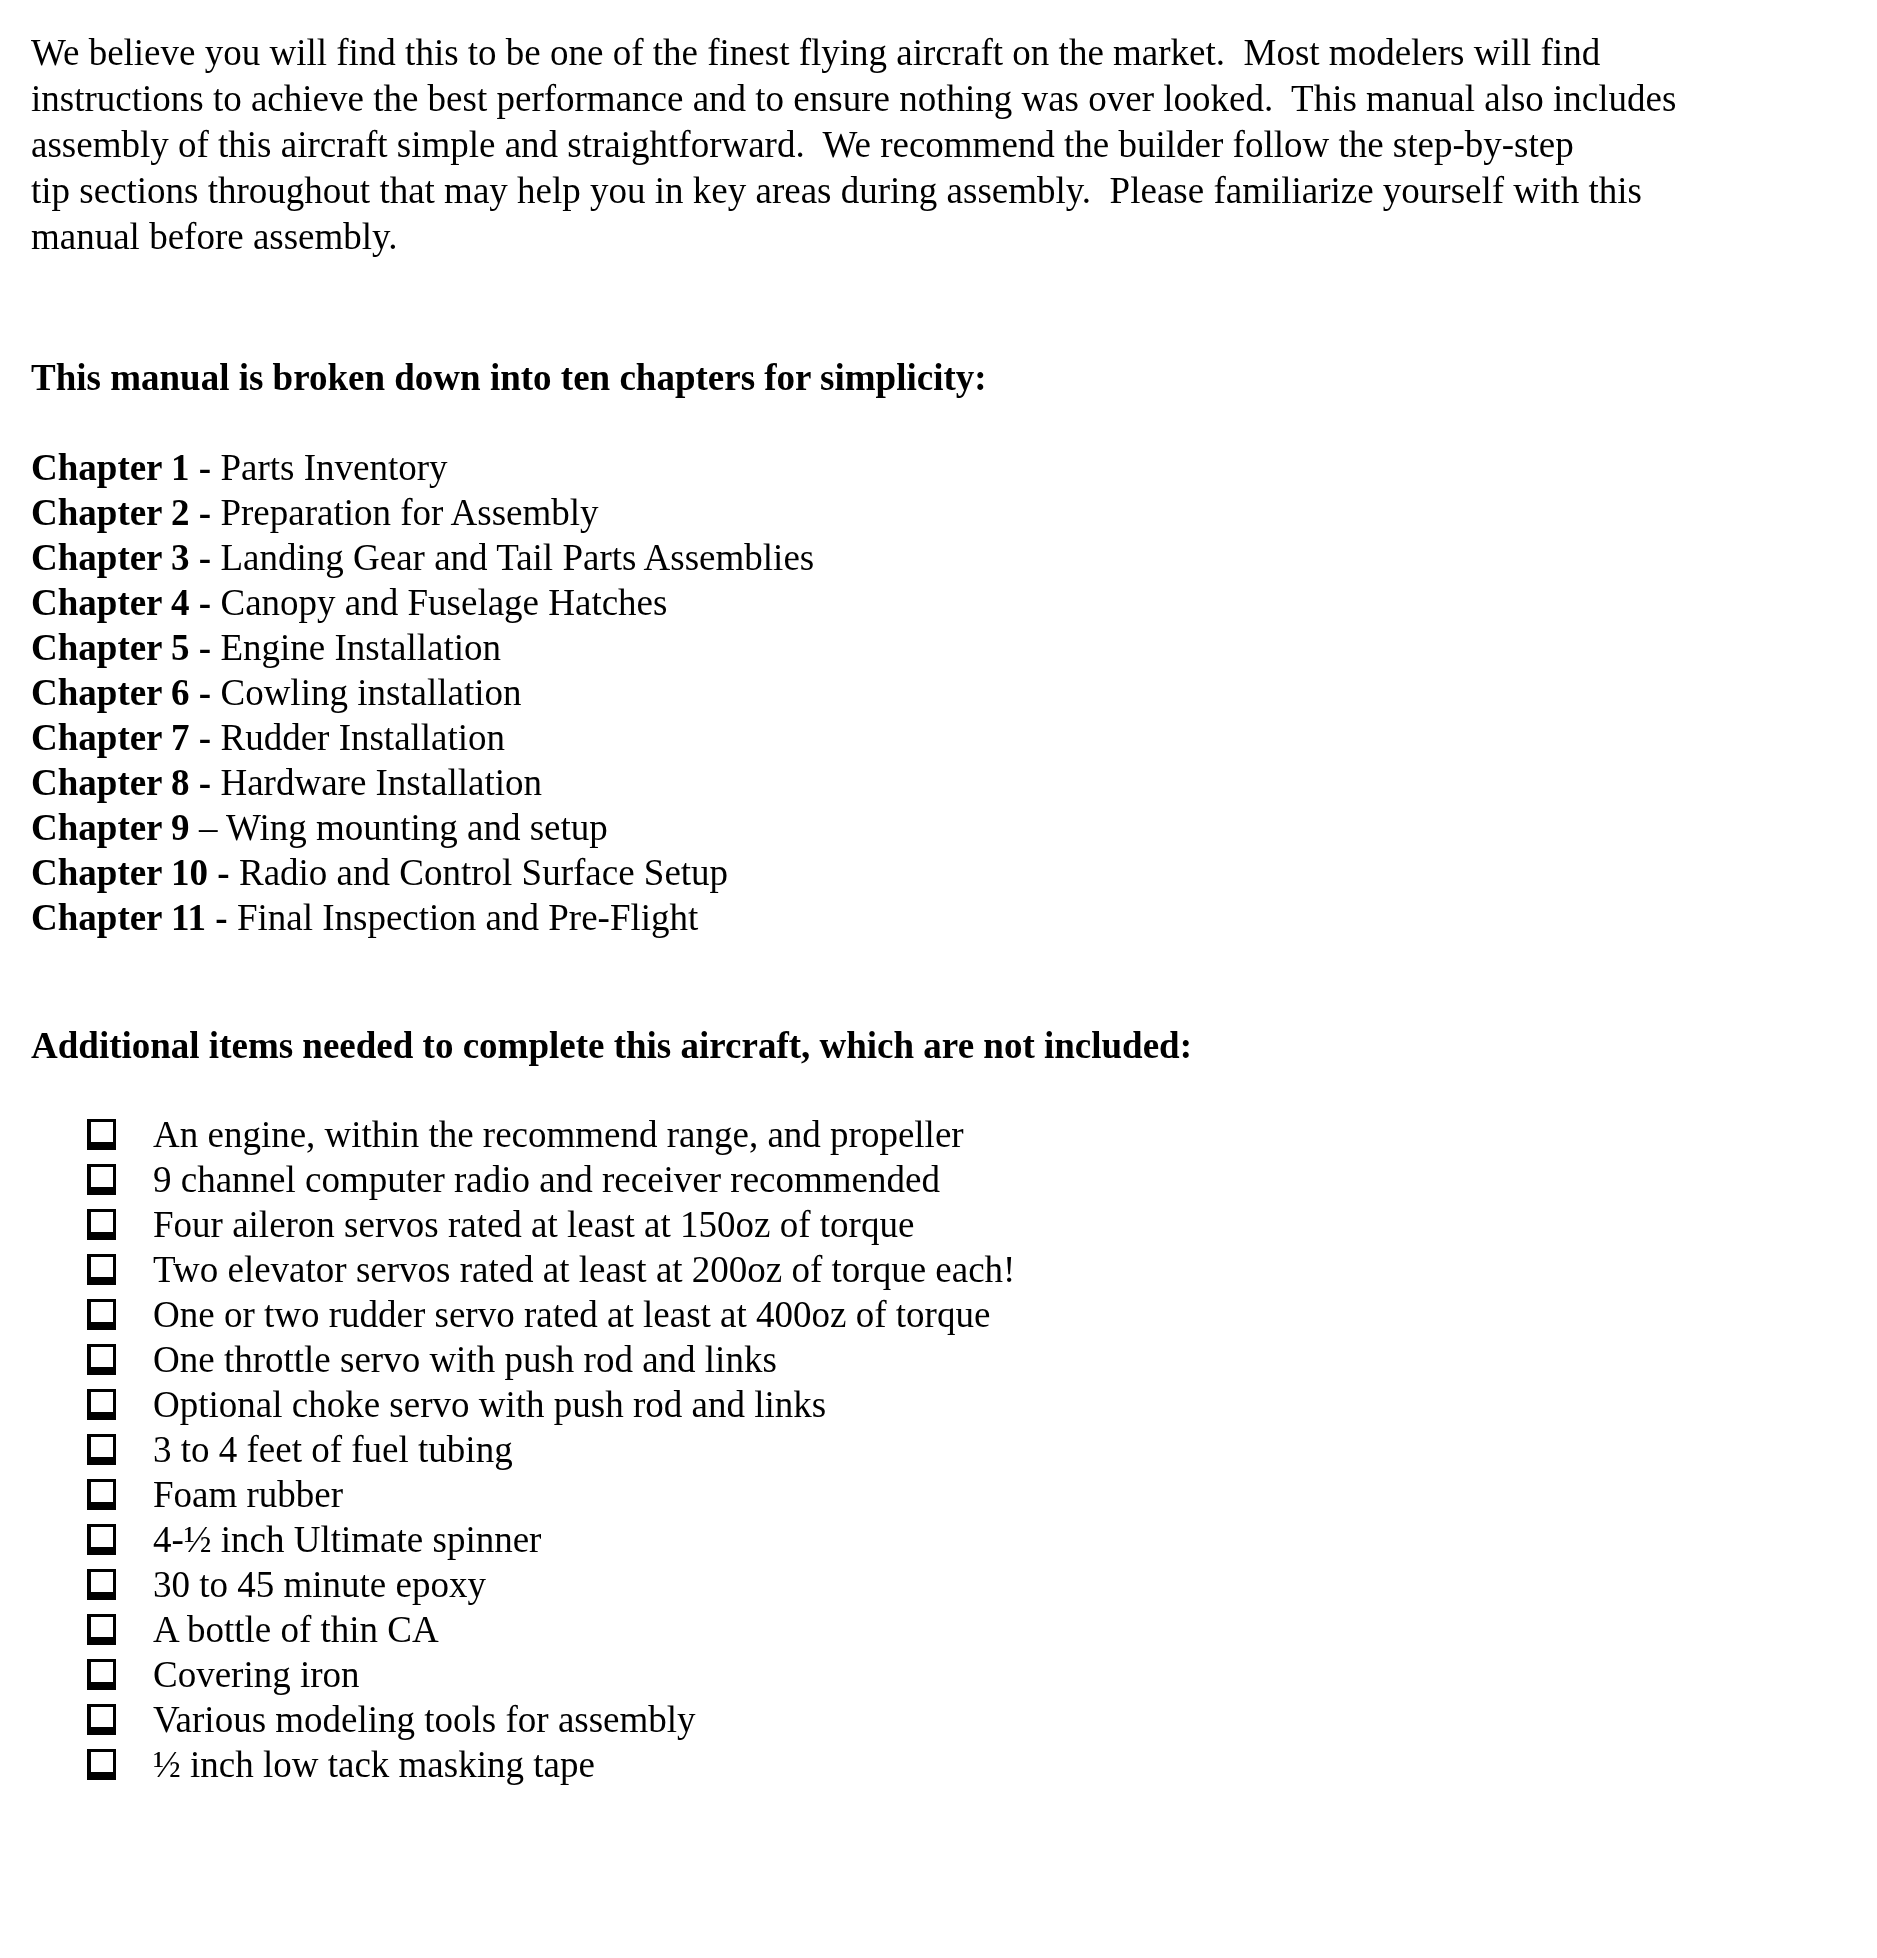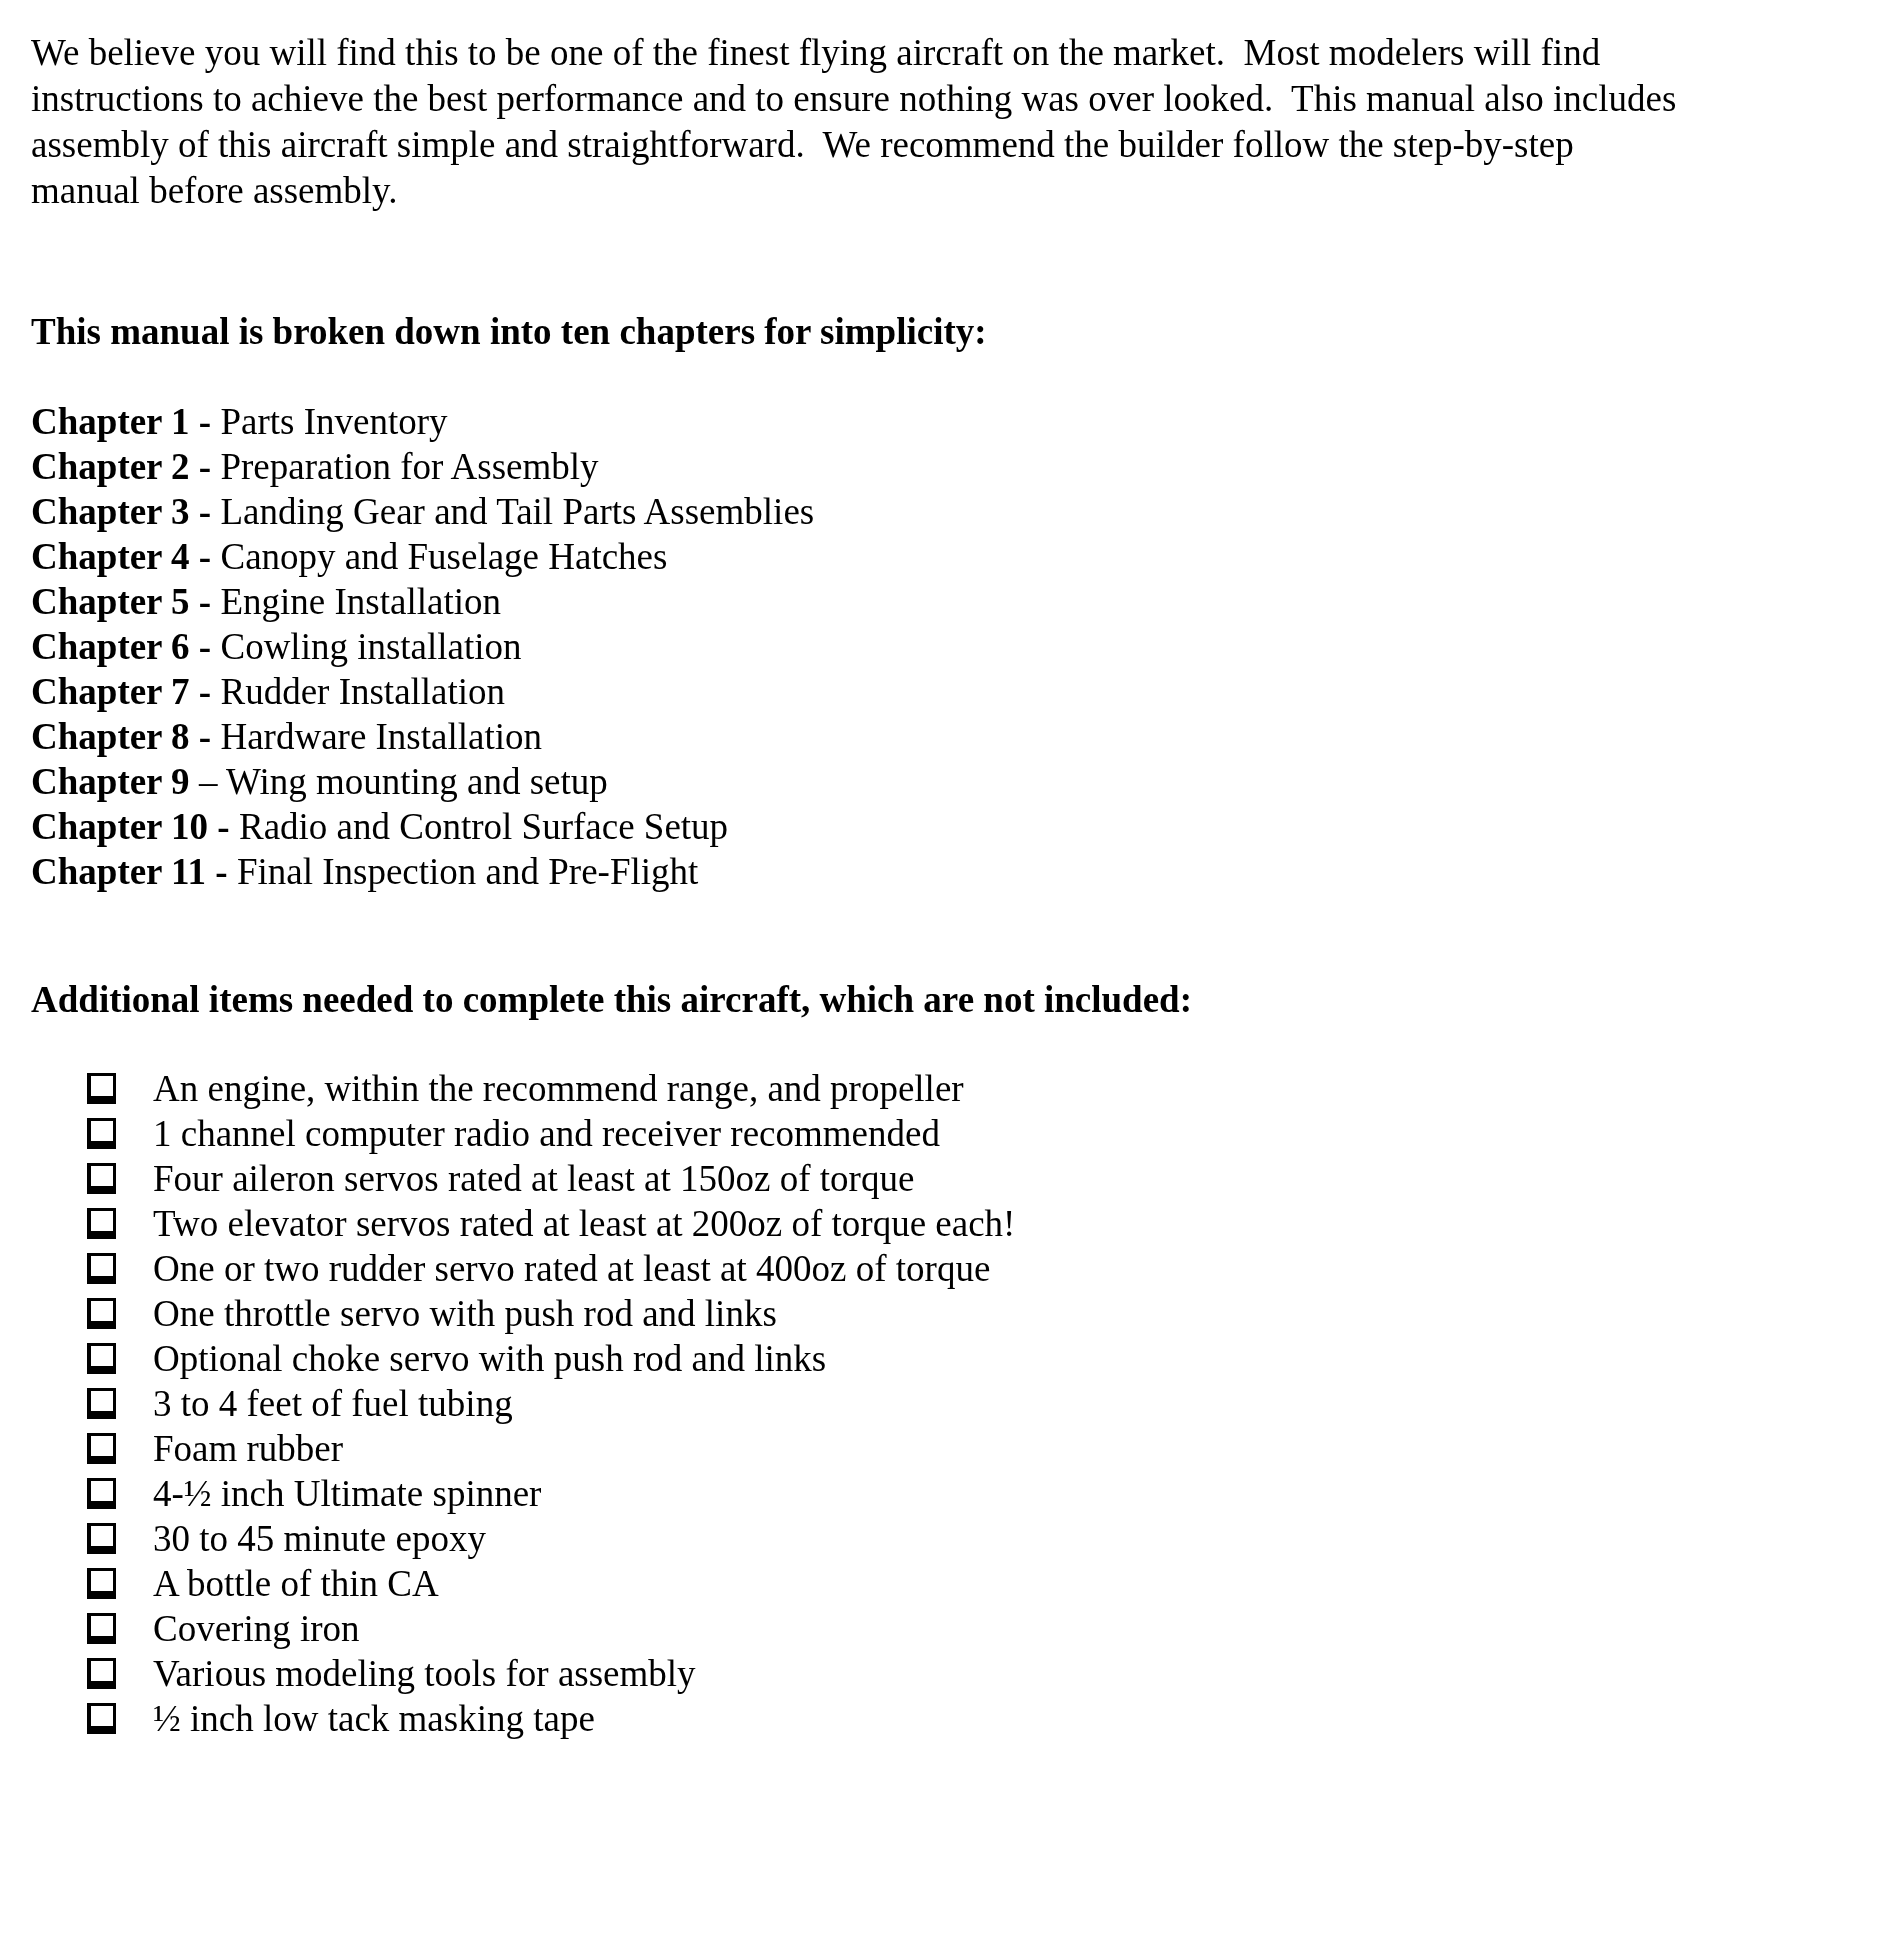--- a/index.html
+++ b/index.html
@@ -69,20 +69,21 @@
 </style>
 </head>
 <body>
 
 <div class="page">
 
   <div class="intro">
     <div class="line">We believe you will find this to be one of the finest flying aircraft on the market.  Most modelers will find</div>
     <div class="line">instructions to achieve the best performance and to ensure nothing was over looked.  This manual also includes</div>
     <div class="line">assembly of this aircraft simple and straightforward.  We recommend the builder follow the step-by-step</div>
+    <div class="line">tip sections throughout that may help you in key areas during assembly.  Please familiarize yourself with this</div>
     <div class="line">manual before assembly.</div>
   </div>
 
   <div class="heading chapters-heading">This manual is broken down into ten chapters for simplicity:</div>
 
   <div class="chapters">
     <div class="chapter-row"><span class="b">Chapter 1 - </span><span>Parts Inventory</span></div>
     <div class="chapter-row"><span class="b">Chapter 2 - </span><span>Preparation for Assembly</span></div>
     <div class="chapter-row"><span class="b">Chapter 3 - </span><span>Landing Gear and Tail Parts Assemblies</span></div>
     <div class="chapter-row"><span class="b">Chapter 4 - </span><span>Canopy and Fuselage Hatches</span></div>
@@ -92,21 +93,21 @@
     <div class="chapter-row"><span class="b">Chapter 8 - </span><span>Hardware Installation</span></div>
     <div class="chapter-row"><span class="b">Chapter 9 </span><span>– Wing mounting and setup</span></div>
     <div class="chapter-row"><span class="b">Chapter 10 - </span><span>Radio and Control Surface Setup</span></div>
     <div class="chapter-row"><span class="b">Chapter 11 - </span><span>Final Inspection and Pre-Flight</span></div>
   </div>
 
   <div class="heading items-heading">Additional items needed to complete this aircraft, which are not included:</div>
 
   <div class="items">
     <div class="item-row"><span class="box"></span><span>An engine, within the recommend range, and propeller</span></div>
-    <div class="item-row"><span class="box"></span><span>1 channel computer radio and receiver recommended</span></div>
+    <div class="item-row"><span class="box"></span><span>9 channel computer radio and receiver recommended</span></div>
     <div class="item-row"><span class="box"></span><span>Four aileron servos rated at least at 150oz of torque</span></div>
     <div class="item-row"><span class="box"></span><span>Two elevator servos rated at least at 200oz of torque each!</span></div>
     <div class="item-row"><span class="box"></span><span>One or two rudder servo rated at least at 400oz of torque</span></div>
     <div class="item-row"><span class="box"></span><span>One throttle servo with push rod and links</span></div>
     <div class="item-row"><span class="box"></span><span>Optional choke servo with push rod and links</span></div>
     <div class="item-row"><span class="box"></span><span>3 to 4 feet of fuel tubing</span></div>
     <div class="item-row"><span class="box"></span><span>Foam rubber</span></div>
     <div class="item-row"><span class="box"></span><span>4-½ inch Ultimate spinner</span></div>
     <div class="item-row"><span class="box"></span><span>30 to 45 minute epoxy</span></div>
     <div class="item-row"><span class="box"></span><span>A bottle of thin CA</span></div>

